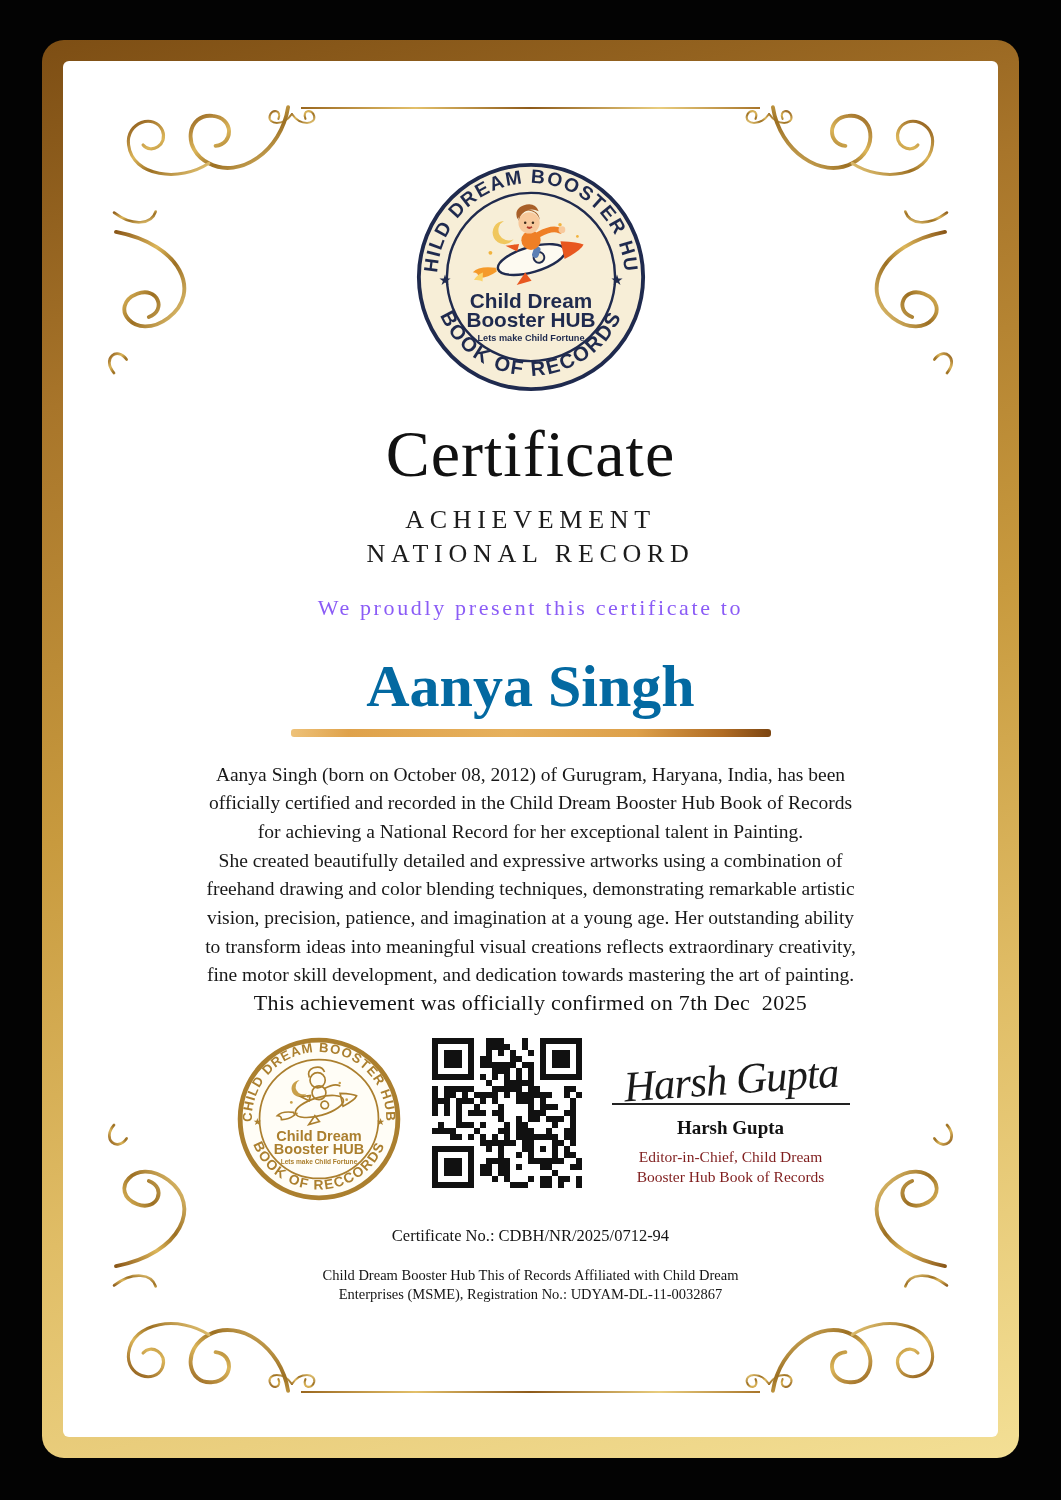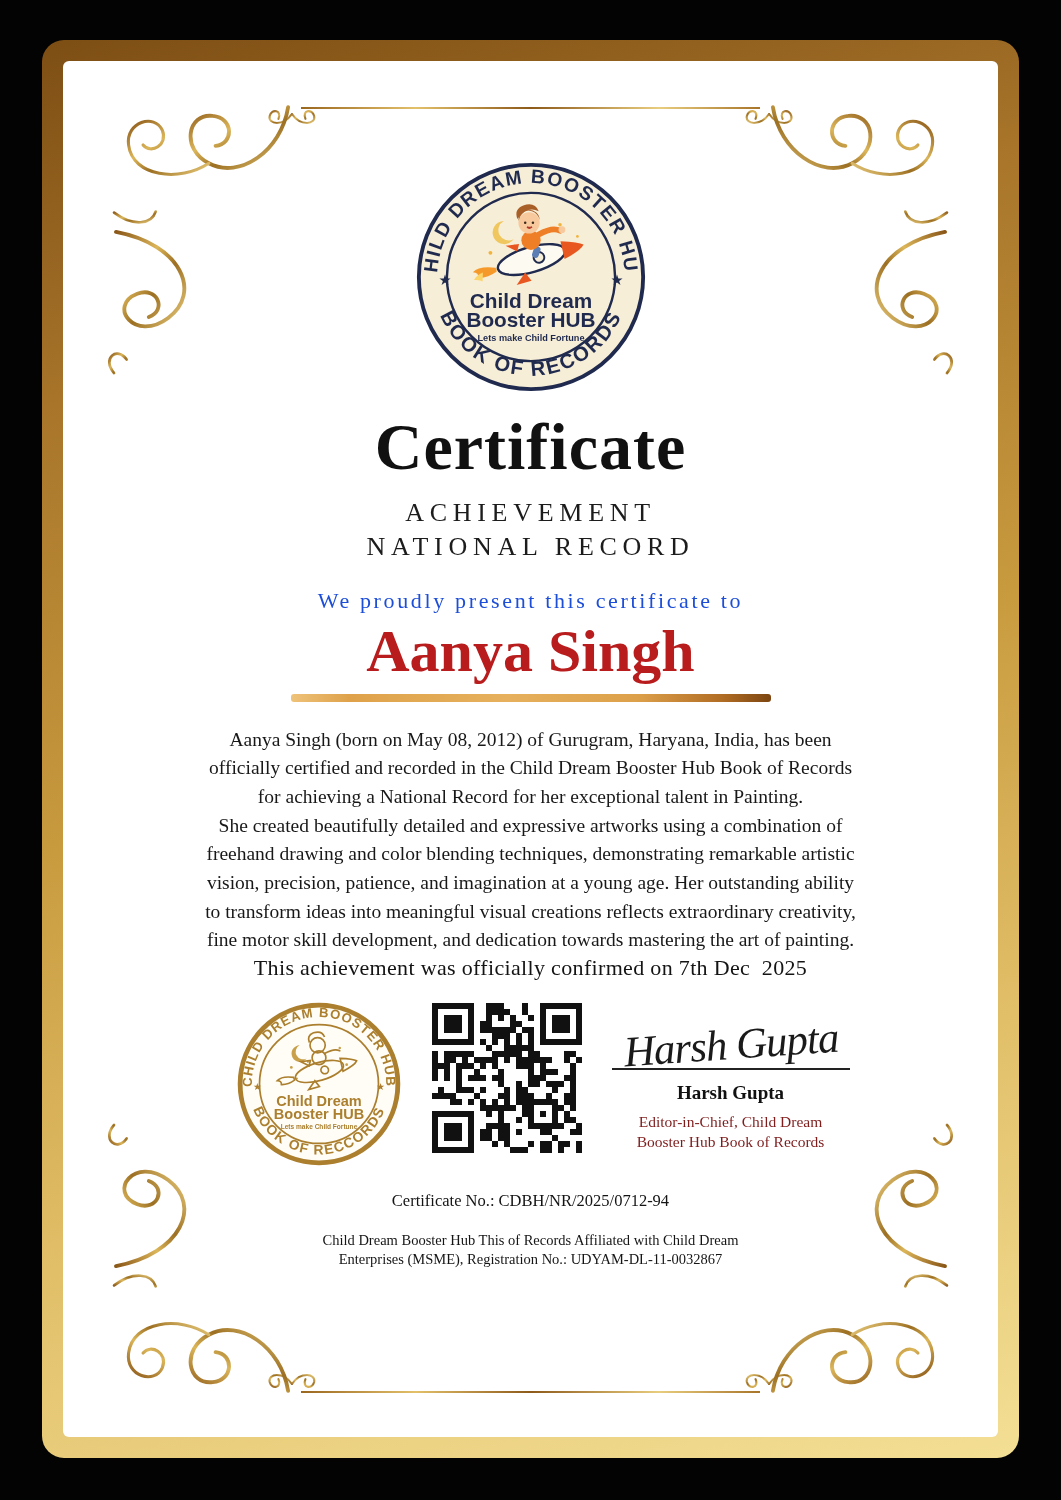--- a/index.html
+++ b/index.html
@@ -13,24 +13,24 @@
   .h-line{position:absolute;left:238px;right:238px;height:2px;
     background:linear-gradient(90deg,#9a671f,#e3c06a 25%,#8d5a1a 50%,#e9cd7e 78%,#a8752a);}
   .h-line.top{top:46px;} .h-line.bottom{bottom:44px;}
   .corner{position:absolute;width:290px;height:290px;pointer-events:none;}
   .corner.tl{left:24px;top:24px;}
   .corner.tr{right:24px;top:24px;transform:scaleX(-1);}
   .corner.bl{left:24px;bottom:24px;transform:scaleY(-1);}
   .corner.br{right:24px;bottom:24px;transform:scale(-1,-1);}
 
   .logo-wrap{margin:100px auto 0;width:232px;height:232px;}
-  h1.cert-title{margin:21px 0 0;font-size:66px;line-height:1.0;font-weight:bold;letter-spacing:1px;color:#111;}
+  h1.cert-title{margin:28px 0 0;font-size:66px;line-height:1.0;font-weight:normal;letter-spacing:1px;color:#111;}
   .subtitle{margin-top:16px;font-size:26px;line-height:1.3;letter-spacing:.22em;color:#1c1c1c;}
-  .present{margin-top:24px;font-size:22px;letter-spacing:.12em;color:#1d4ed8;}
-  .recipient{margin-top:4px;font-size:60px;line-height:1.1;font-weight:bold;color:#b91c1c;}
+  .present{margin-top:24px;font-size:22px;letter-spacing:.12em;color:#8b5cf6;}
+  .recipient{margin-top:32px;font-size:60px;line-height:1.1;font-weight:bold;color:#0369a1;}
   .name-underline{margin:10px auto 0;width:480px;height:8px;border-radius:3px;
     background:linear-gradient(90deg,#eec279 0%,#dfa24b 12%,#e6b05c 45%,#dda04a 72%,#b06c24 90%,#7c4511 100%);}
   .body-text{margin:24px auto 0;width:665px;font-size:19.5px;line-height:1.47;color:#181818;}
   .body-text p{margin:0;}
   .confirm{font-size:22px;letter-spacing:.015em;white-space:pre-wrap;color:#141414;}
 
   .bottom-row{margin:20px auto 0;width:860px;display:flex;justify-content:center;align-items:flex-start;transform:translateX(18px);}
   .seal-wrap{width:166px;height:166px;margin-right:30px;}
   .qr-box{width:150px;height:150px;margin:2px 18px 0 0;background:#fff;}
   .sig-block{width:262px;margin-top:22px;font-family:"Liberation Serif",serif;}
@@ -151,21 +151,21 @@
         <div class="subtitle">
           <div>ACHIEVEMENT</div>
           <div>NATIONAL RECORD</div>
         </div>
         <div class="present">We proudly present this certificate to</div>
 
         <div class="recipient">Aanya Singh</div>
         <div class="name-underline"></div>
 
         <div class="body-text">
-          <p>Aanya Singh (born on May 08, 2012) of Gurugram, Haryana, India, has been officially certified and recorded in the Child Dream Booster Hub Book of Records for achieving a National Record for her exceptional talent in Painting.</p>
+          <p>Aanya Singh (born on October 08, 2012) of Gurugram, Haryana, India, has been officially certified and recorded in the Child Dream Booster Hub Book of Records for achieving a National Record for her exceptional talent in Painting.</p>
           <p>She created beautifully detailed and expressive artworks using a combination of freehand drawing and color blending techniques, demonstrating remarkable artistic vision, precision, patience, and imagination at a young age. Her outstanding ability to transform ideas into meaningful visual creations reflects extraordinary creativity, fine motor skill development, and dedication towards mastering the art of painting.</p>
         </div>
 
         <div class="confirm">This achievement was officially confirmed on 7th Dec  2025</div>
 
         <div class="bottom-row">
 
           <div class="seal-wrap">
             <svg viewBox="0 0 240 240" width="166" height="166">
               <circle cx="120" cy="120" r="114" fill="#fffdf6" stroke="#ab7f2e" stroke-width="7"></circle>

